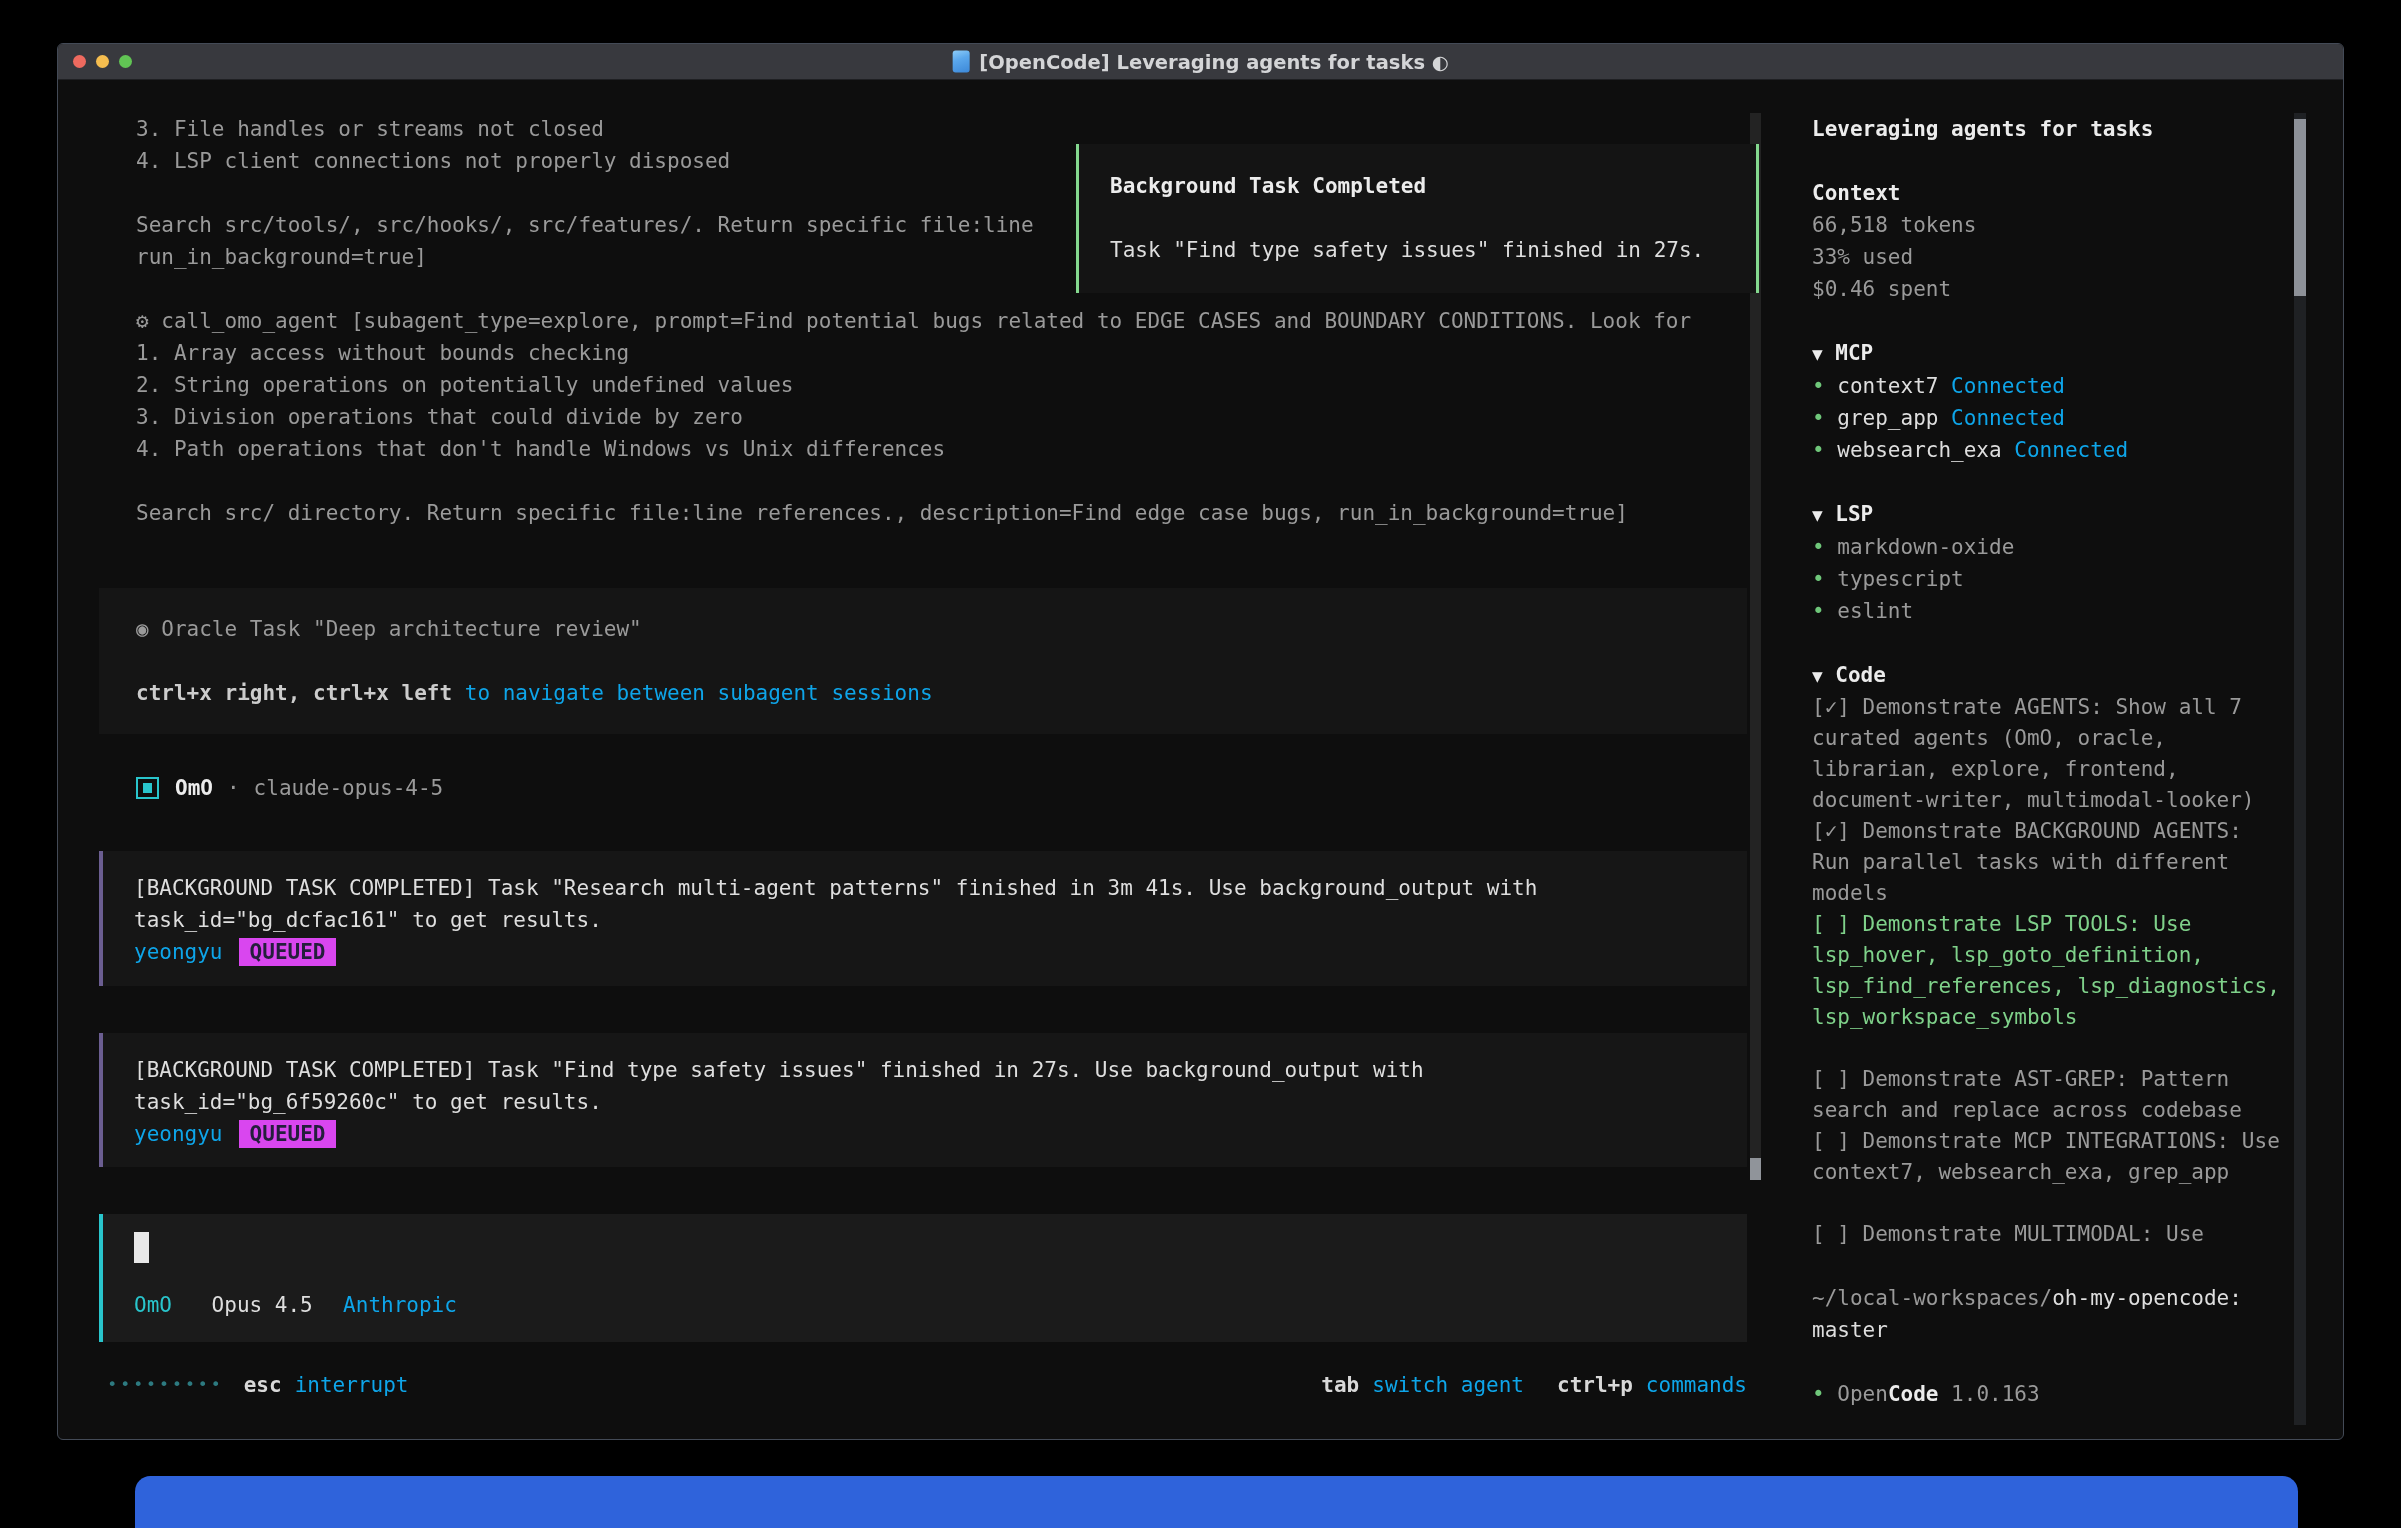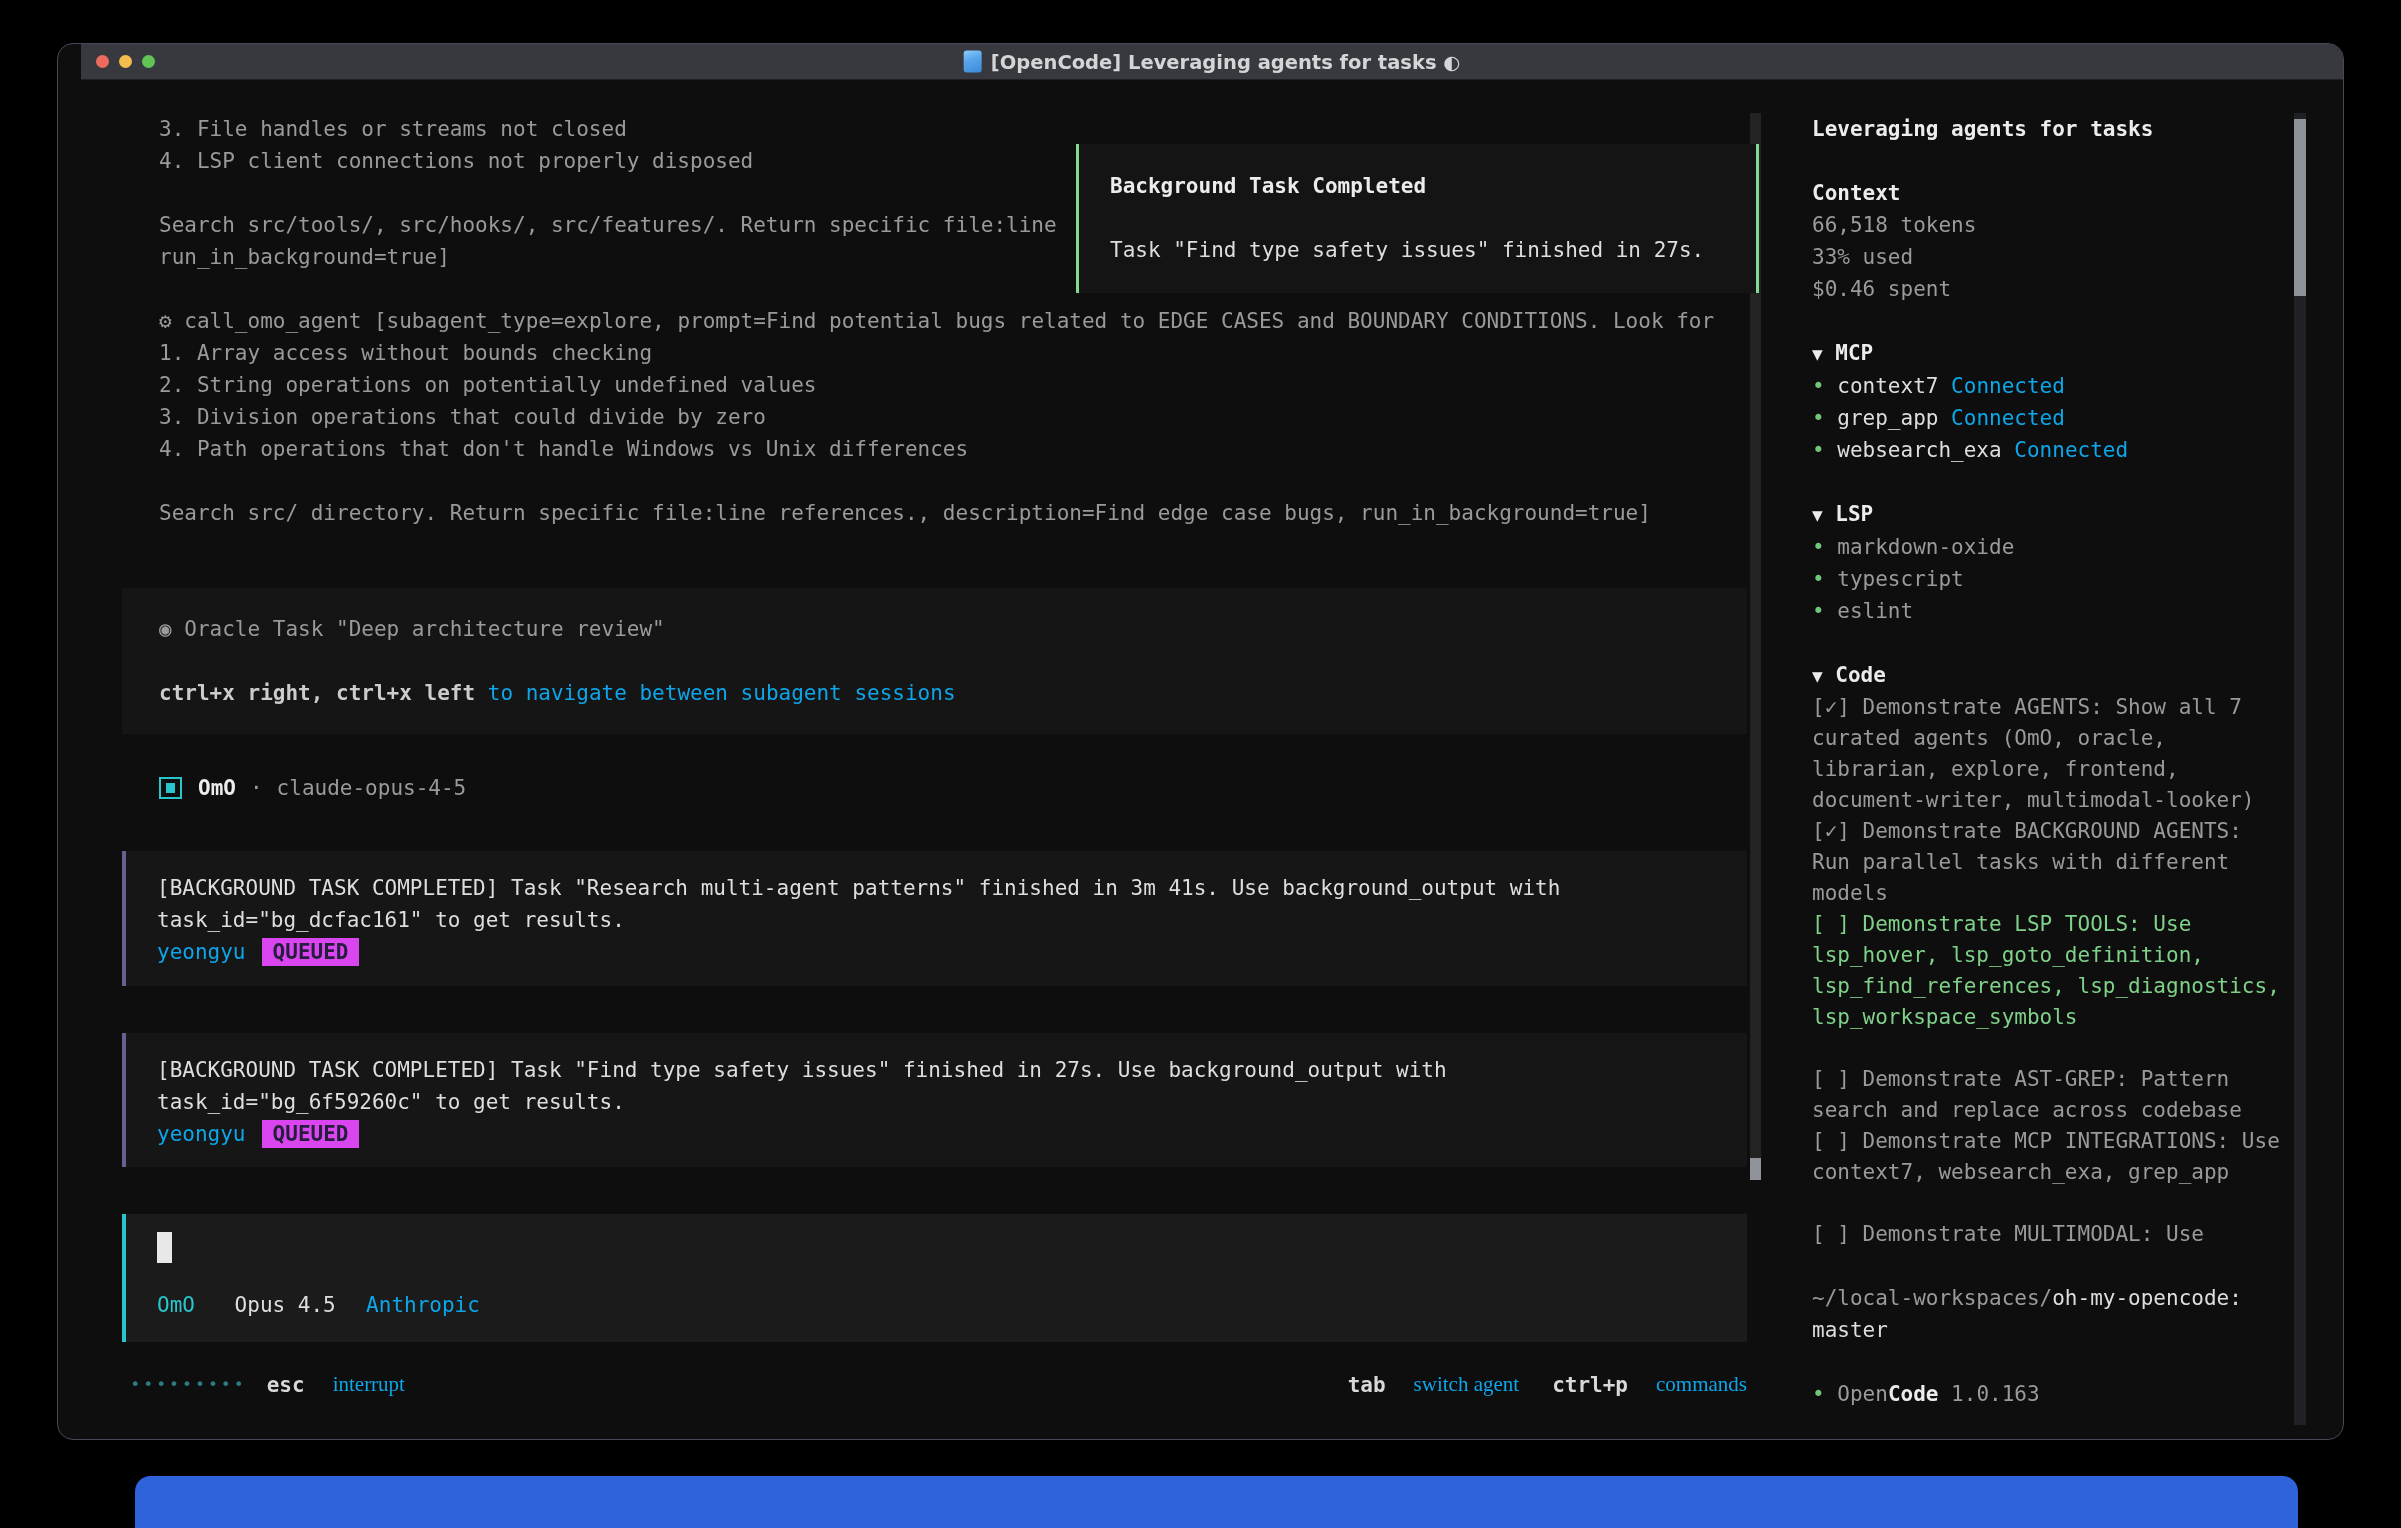--- a/index.html
+++ b/index.html
@@ -2,22 +2,22 @@
 <html style="font-size:9.5px"><head>
 <meta charset="utf-8">
 <style>
   html,body { margin:0; padding:0; }
   body {
     width:2401px; height:1528px; background:#000; overflow:hidden; position:relative;
     font-family:"DejaVu Sans Mono", monospace; font-size:21px; color:#9a9a9a;
   }
   .window {
     position:absolute; left:57px; top:43px; width:2287px; height:1397px;
-    background:#0e0e0e; border:1.8px solid #434a56; border-radius:16px;
-    overflow:hidden; box-sizing:border-box;padding-left:23px;
+    background:#0e0e0e; border:1.8px solid #434a56; border-radius:6px;
+    overflow:hidden; box-sizing:border-box;
   }
   .titlebar {
     height:35px; background:#38393e; border-bottom:1.2px solid #1f2023;
     display:flex; align-items:center; position:relative;
   }
   .traffic { display:flex; gap:10px; margin-left:15.4px; }
   .tl { width:13px; height:13px; border-radius:50%; }
   .tl.red{background:#ee6a5f}.tl.yellow{background:#f5bd4f}.tl.green{background:#61c454}
   .title-center {
     position:absolute; left:50%; top:50%; transform:translate(-50%,-50%);
@@ -51,21 +51,21 @@
     padding:0 10.6px; margin-left:16.5px; line-height:28px; height:28px; }
   .input-box { margin-top:47px; background:#1b1b1b; border-left:4.1px solid #29c5cc;
     padding:17.7px 23.6px 21px 31px; }
   .cursor-row { height:33px; }
   .cursor { display:inline-block; width:14.8px; height:31px; background:#e8e8e8; }
   .model-row { margin-top:23.6px; line-height:32px; }
   .ml { margin-left:27px; } .ml2 { margin-left:17.7px; }
   .statusbar { margin-top:27px; margin-left:8.3px; display:flex; align-items:center; height:32px; }
   .spinner { color:#2d7a80; font-size:16.5px; letter-spacing:3px; margin-right:20px; }
   .key { color:#d8d8d8; font-weight:bold; }
-  .lbl { margin-left:28px;font-family:Liberation Serif, serif; }
+  .lbl { margin-left:13px; }
   .flex-sp { flex:1; }
   .gap2 { width:33px; }
   .toast { position:absolute; top:64px; right:26px; width:683px; box-sizing:border-box;
     background:#141414; border-left:3.5px solid #84d88f; border-right:3.5px solid #84d88f;
     padding:26px 0 27px 31px; z-index:5; }
   .vscroll { position:absolute; width:11.8px; background:#232323; z-index:2; }
   .main-scroll { right:23.6px; top:33px; height:1067px; }
   .vscroll .thumb { position:absolute; left:0; width:100%; display:block; background:#90949a; }
   .main-scroll .thumb { bottom:0; height:22.5px; }
   .side-scroll { right:37px; top:33px; height:1312px; background:#1f2124; }

